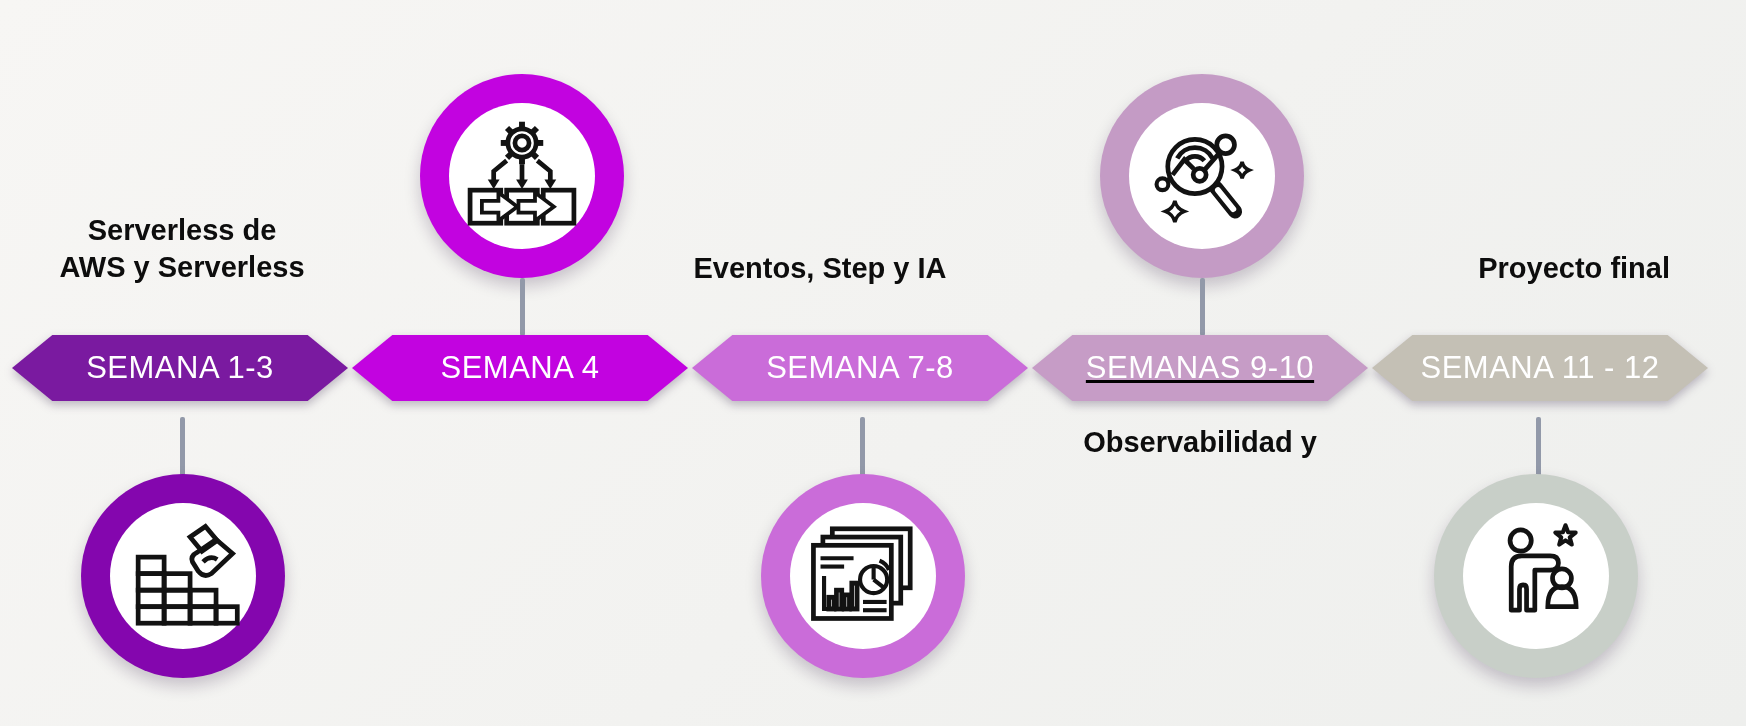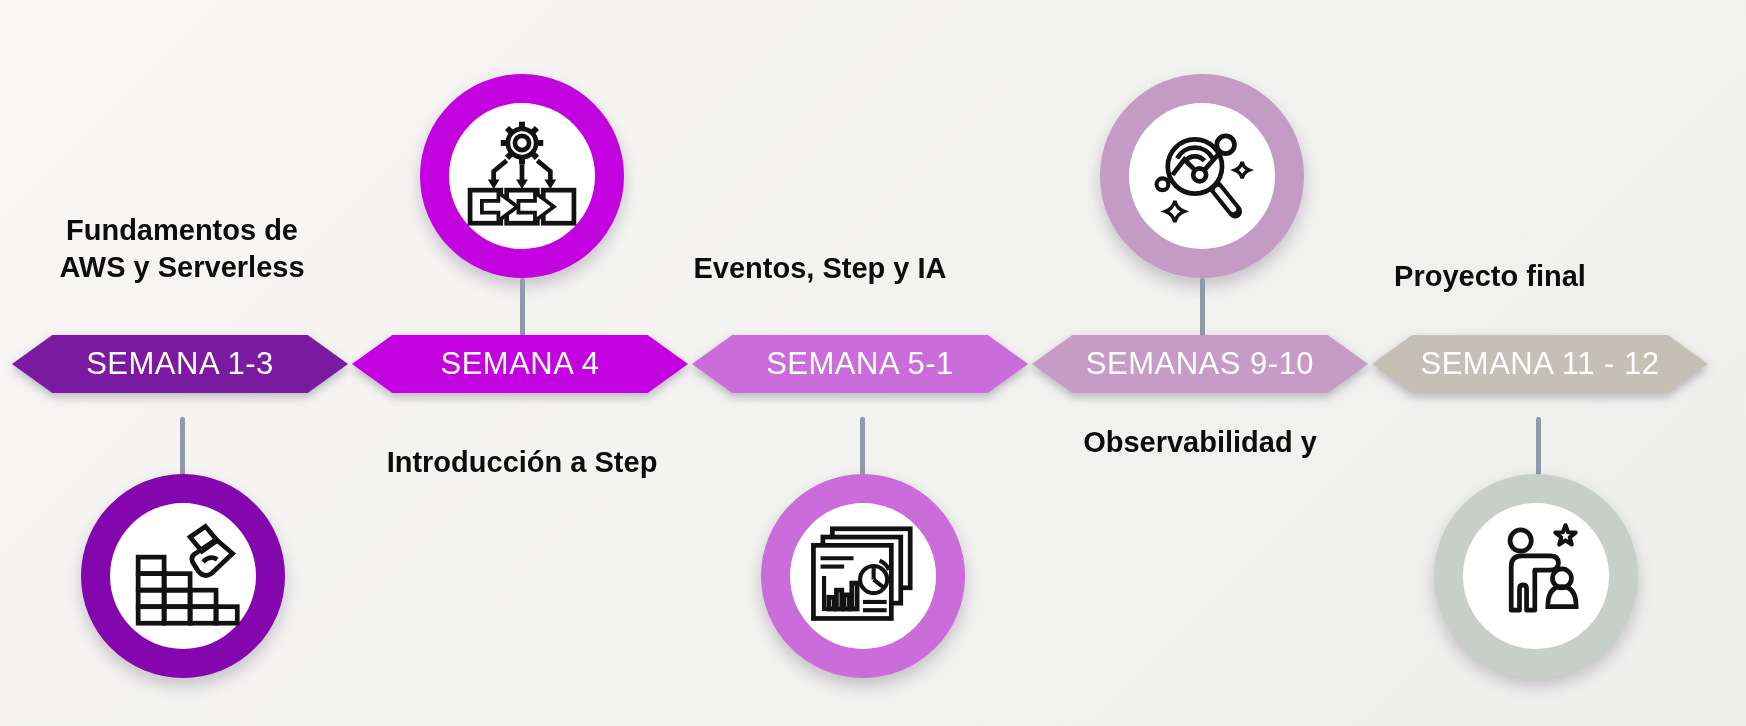--- a/index.html
+++ b/index.html
@@ -4,21 +4,21 @@
 <style>
   html,body{margin:0;padding:0;background:#e8e8e6;}
   .canvas{
     position:relative;
     width:1746px;height:726px;
     overflow:hidden;
     background:linear-gradient(135deg,#f7f6f4 0%,#f2f2f0 55%,#eeefed 100%);
     font-family:"Liberation Sans", sans-serif;
   }
   
-  .hex-wrap{position:absolute;top:335px;width:336px;height:58px;filter:drop-shadow(0 4px 5px rgba(40,20,60,.28));}
+  .hex-wrap{position:absolute;top:335px;width:336px;height:66px;filter:drop-shadow(0 4px 5px rgba(40,20,60,.28));}
   .hex-shape{
     width:100%;height:100%;
     clip-path:polygon(0% 50%,12% 0%,88% 0%,100% 50%,88% 100%,12% 100%);
     display:flex;align-items:center;justify-content:center;
   }
   .week-label{color:#fff;font-size:31px;letter-spacing:.5px;font-weight:400;}
   
   .connector{position:absolute;width:5px;border-radius:2px;}
   
   .ring{
@@ -43,36 +43,36 @@
   .m1 .ring{left:81px;top:474px;}
   .m2 .hex-wrap{left:352px;}  .m2 .title{left:342px;top:444px;}
   .m2 .connector{left:520px;top:278px;height:58px;}
   .m2 .ring{left:420px;top:74px;}
   .m3 .hex-wrap{left:692px;}  .m3 .title{left:640px;top:250px;}
   .m3 .connector{left:860px;top:417px;height:59px;}
   .m3 .ring{left:761px;top:474px;}
   .m4 .hex-wrap{left:1032px;} .m4 .title{left:1020px;top:424px;}
   .m4 .connector{left:1200px;top:278px;height:58px;}
   .m4 .ring{left:1100px;top:74px;}
-  .m5 .hex-wrap{left:1372px;} .m5 .title{left:1310px;top:258px;}
+  .m5 .hex-wrap{left:1372px;} .m5 .title{left:1310px;top:250px;text-align:right;}
   .m5 .connector{left:1536px;top:417px;height:59px;}
   .m5 .ring{left:1434px;top:474px;}
   
   svg .ic{stroke:#121212;fill:none;stroke-width:4;stroke-miterlimit:10;}
   svg .icf{fill:#121212;stroke:none;}
   svg .icw{stroke:#121212;fill:#ffffff;}
 </style>
 </head>
 <body>
 
 <div class="canvas">
 
   <div class="m1">
     <div class="title">
-      <span>Fundamentos de</span>
+      <span>Serverless de</span>
       <span>AWS y Serverless</span>
     </div>
     <div class="hex-wrap">
       <div class="hex-shape" style="background: rgb(122, 26, 160);">
         <span class="week-label">SEMANA 1-3</span>
       </div>
     </div>
     <div class="connector" style="background: rgb(146, 153, 169);"></div>
     <div class="ring" style="background: rgb(132, 6, 174);">
       <div class="ring-inner">
@@ -125,31 +125,30 @@
         </svg>
       </div>
     </div>
     <div class="connector" style="background: rgb(146, 153, 169);"></div>
     <div class="hex-wrap">
       <div class="hex-shape" style="background: rgb(194, 3, 224);">
         <span class="week-label">SEMANA 4</span>
       </div>
     </div>
     <div class="title">
-      <span>Introducción a Step</span>
     </div>
   </div>
 
   <div class="m3">
     <div class="title">
       <span>Eventos, Step y IA</span>
     </div>
     <div class="hex-wrap">
       <div class="hex-shape" style="background: rgb(202, 108, 217);">
-        <span class="week-label">SEMANA 5-1</span>
+        <span class="week-label">SEMANA 7-8</span>
       </div>
     </div>
     <div class="connector" style="background: rgb(146, 153, 169);"></div>
     <div class="ring" style="background: rgb(202, 108, 217);">
       <div class="ring-inner">
         <svg viewBox="0 0 100 100">
           <rect class="ic" x="24" y="10" width="66" height="50"></rect>
           <rect class="icw" stroke-width="4" x="16" y="17" width="66" height="56"></rect>
           <rect class="icw" stroke-width="4" x="8" y="24" width="66" height="62"></rect>
           <g stroke="#121212" stroke-width="3.5" fill="none">
@@ -187,21 +186,21 @@
           <circle class="icw" stroke-width="4" cx="70" cy="23.5" r="7.5"></circle>
           <circle class="icw" stroke-width="3.5" cx="16.5" cy="57" r="5"></circle>
           <line class="ic" stroke-width="3.5" x1="20.5" y1="54" x2="24.5" y2="51"></line>
           <path class="icw" stroke-width="3" d="M27,71 Q28.5,77.5 35,80 Q28.5,82.5 27,89 Q25.5,82.5 19,80 Q25.5,77.5 27,71 Z"></path>
           <path class="icw" stroke-width="3" d="M84,38 Q85,43 90,45 Q85,47 84,52 Q83,47 78,45 Q83,43 84,38 Z"></path>
         </svg>
       </div>
     </div>
     <div class="connector" style="background: rgb(146, 153, 169);"></div>
     <div class="hex-wrap">
-      <div class="hex-shape" style="background: rgb(198, 156, 198);">
+      <div class="hex-shape" style="background: rgb(198, 156, 198); text-decoration: underline;">
         <span class="week-label">SEMANAS 9-10</span>
       </div>
     </div>
     <div class="title">
       <span>Observabilidad y</span>
     </div>
   </div>
 
   <div class="m5">
     <div class="title">

